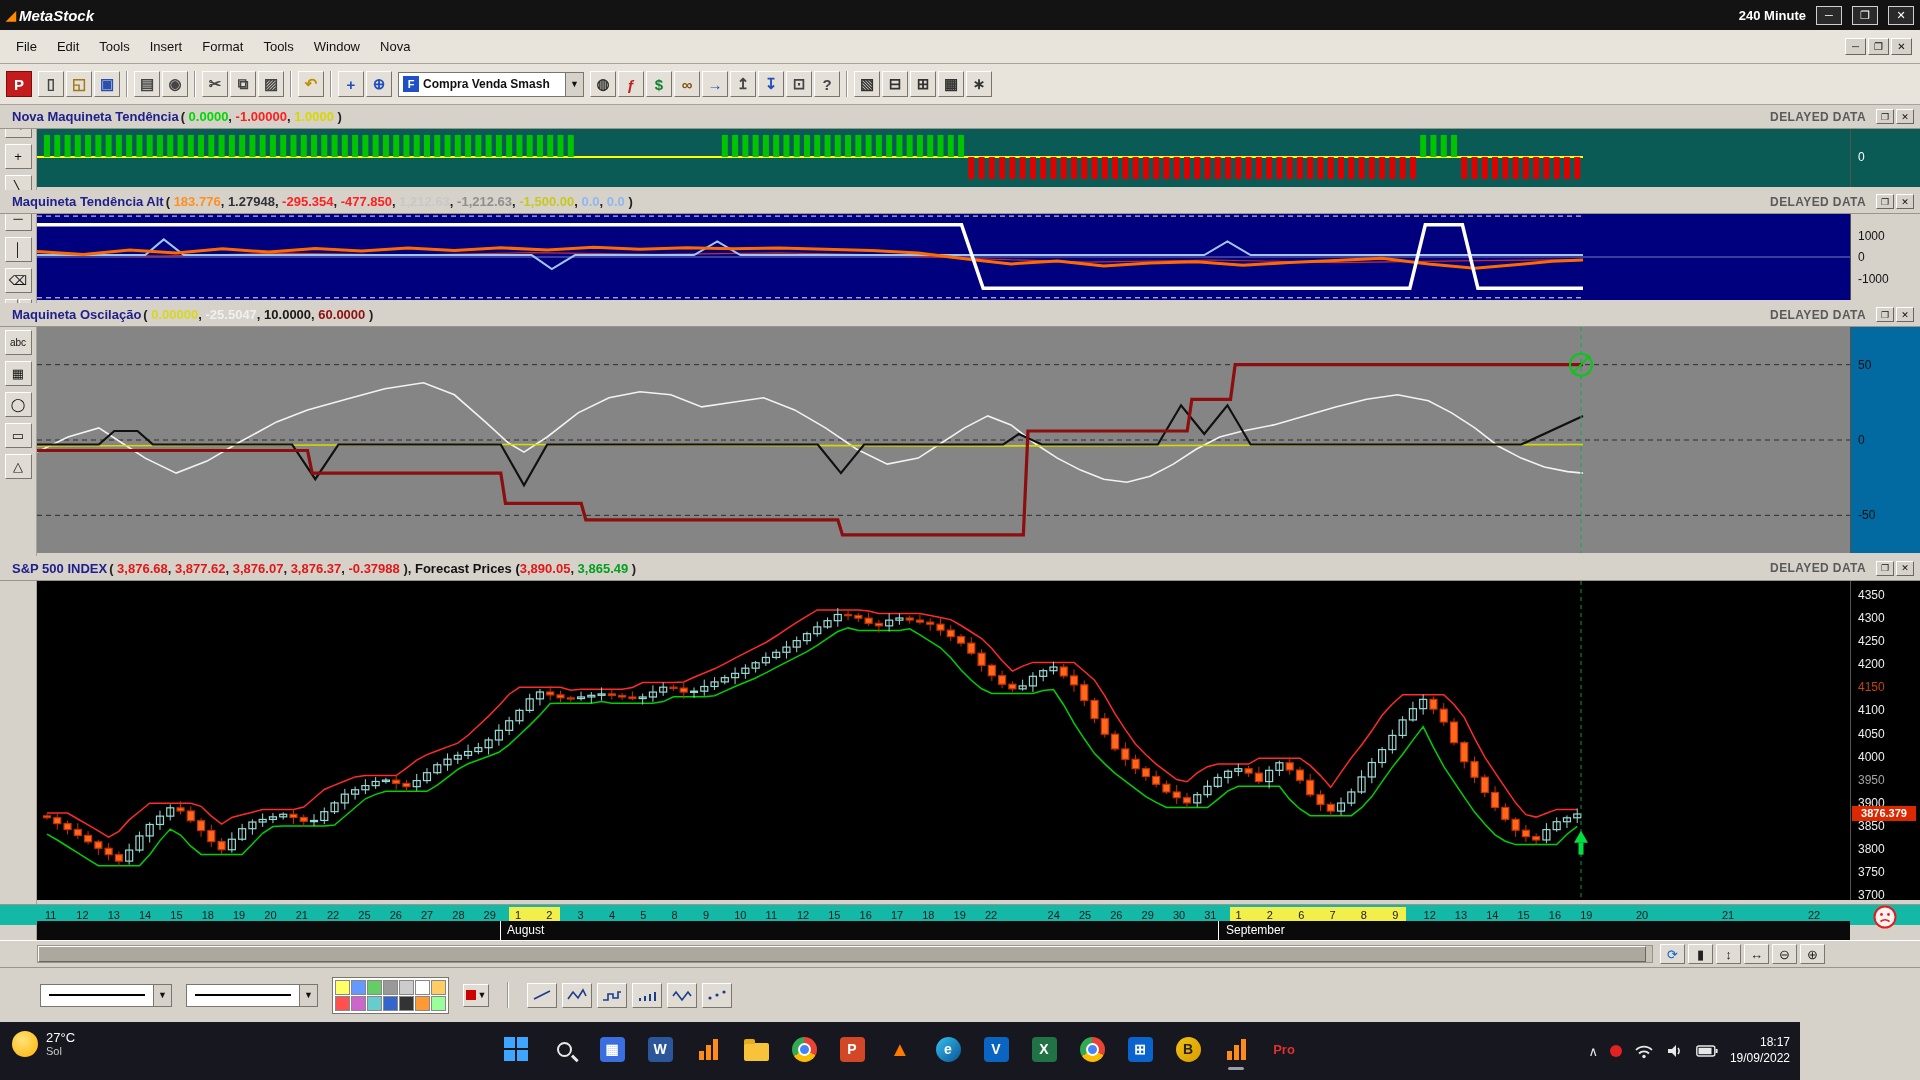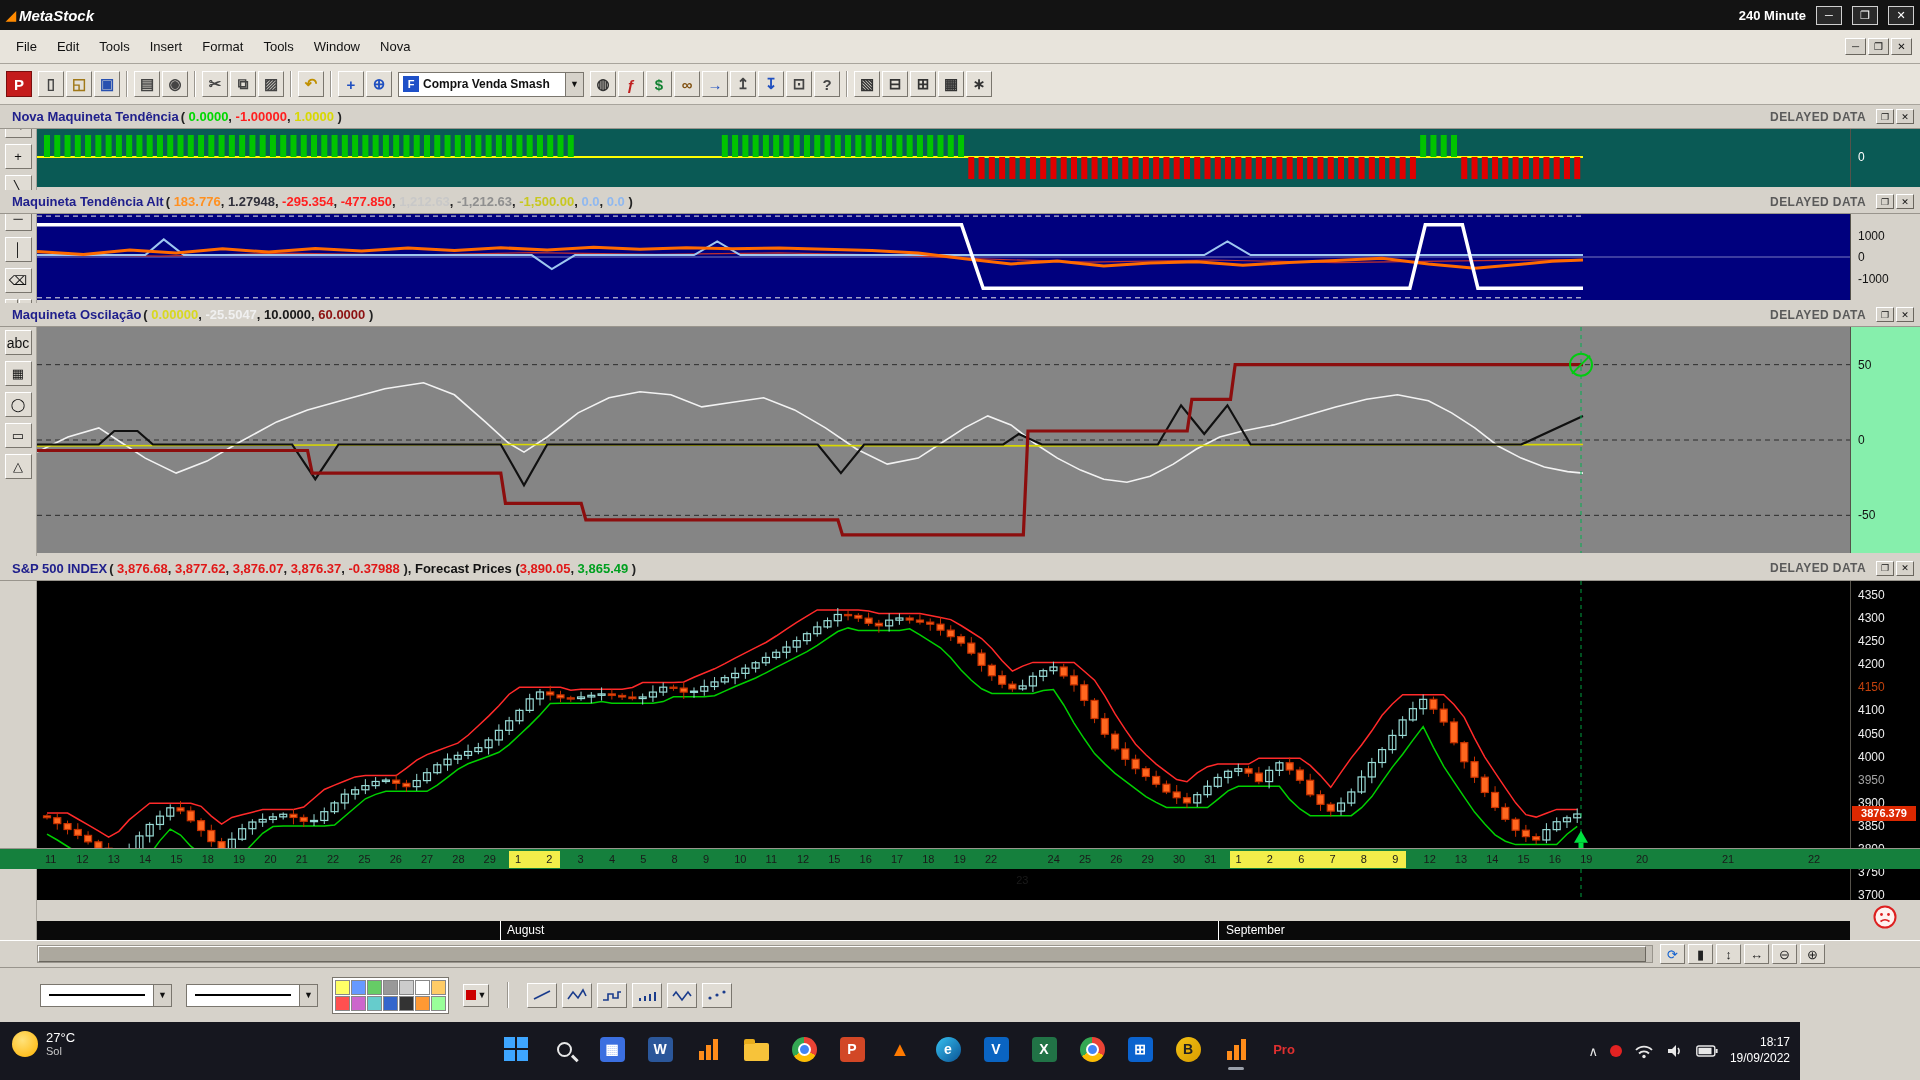--- a/index.html
+++ b/index.html
@@ -38,25 +38,25 @@
   .hdr-title{color:#20208c;font-weight:bold}
   .hdr-vals{margin-left:2px;font-weight:bold}
   .delayed{margin-left:auto;color:#5a5a5a;font-weight:bold;font-size:12px;letter-spacing:.4px}
   .hdr-btns{display:flex;gap:2px;margin:0 6px 0 10px}
   .hdr-btn{width:18px;height:15px;background:#d6d2ca;border:1px solid;border-color:#fff #6a665e #6a665e #fff;font-size:9px;display:flex;align-items:center;justify-content:center}
   .chart{left:37px;width:1813px;overflow:hidden}
   .scalecol{left:1850px;width:70px;font-size:12px;border-left:1px solid #55524a}
   .scl{position:absolute;left:7px;height:14px;line-height:14px}
   #hdr-p1{top:105px;height:24px}   #chart-p1{top:129px;height:58px;background:#0a5a55}   #scale-p1{top:129px;height:58px;background:#0a5a55;color:#fff}
   #hdr-p2{top:190px;height:24px}   #chart-p2{top:214px;height:86px;background:#00007e}   #scale-p2{top:214px;height:86px;background:#d6d2ca;color:#111}
-  #hdr-p3{top:303px;height:24px}   #chart-p3{top:327px;height:226px;background:#858585}  #scale-p3{top:327px;height:226px;background:#86efac;color:#111}
+  #hdr-p3{top:303px;height:24px}   #chart-p3{top:327px;height:226px;background:#858585}  #scale-p3{top:327px;height:226px;background:#0369a1;color:#111}
   #hdr-p4{top:556px;height:25px}   #chart-p4{top:581px;height:319px;background:#000}     #scale-p4{top:581px;height:319px;background:#000;color:#eee}
   #cur-price{position:absolute;left:1px;width:64px;height:15px;background:#dc2800;color:#fff;font-size:11px;font-weight:bold;text-align:center;line-height:15px}
   
-  #dates{left:0;top:848px;width:1920px;height:21px;background:#15803d;border-top:1px solid #99958d;font-size:11px}
+  #dates{left:0;top:904px;width:1920px;height:21px;background:#14b8a6;border-top:1px solid #99958d;font-size:11px}
   .datelbl{position:absolute;top:4px;color:#1a1a1a}
   .datehl{position:absolute;top:2px;height:17px;background:#f2ee4a}
   #months{left:37px;top:921px;width:1813px;height:19px;background:#0a0a0a;color:#fff;font-size:12px}
   .monthlbl{position:absolute;top:2px}
   .monthsep{position:absolute;top:0;width:1px;height:19px;background:#fff}
   
   #scrollrow{left:0;top:940px;width:1920px;height:27px;background:#d6d2ca;border-top:1px solid #fff}
   #sb-track{position:absolute;left:37px;top:4px;width:1616px;height:18px;background:#c6c2ba;border:1px solid #99958d}
   #sb-thumb{position:absolute;left:0;top:0;width:1608px;height:16px;background:#aca89e;border:1px solid;border-color:#fff #6a665e #6a665e #fff}
   #sb-btns{position:absolute;left:1660px;top:3px;display:flex;gap:3px}
@@ -182,21 +182,21 @@
     <span class="stool" style="font-size: 13px;">↖</span>
     <span class="stool" style="font-size: 13px;">+</span>
     <span class="stool" style="font-size: 13px;">╲</span>
     <span class="stool" style="font-size: 13px;">─</span>
     <span class="stool" style="font-size: 13px;">│</span>
     <span class="stool" style="font-size: 13px;">⌫</span>
     <div class="srow">
       <span class="stool half">◂</span>
       <span class="stool half">▸</span>
     </div>
-    <span class="stool" style="font-size: 14px;">abc</span>
+    <span class="stool" style="font-size: 10px;">abc</span>
     <span class="stool" style="font-size: 13px;">▦</span>
     <span class="stool" style="font-size: 13px;">◯</span>
     <span class="stool" style="font-size: 13px;">▭</span>
     <span class="stool" style="font-size: 13px;">△</span>
   </div>
 
 <div id="hdr-p1" class="abs hdr">
     <span class="hdr-title">Nova Maquineta Tendência</span>
     <span class="hdr-vals"><span style="color: rgb(34, 34, 34); font-weight: bold;"> ( </span><span style="color: rgb(0, 216, 0); font-weight: bold;">0.0000</span><span style="color: rgb(34, 34, 34); font-weight: bold;">, </span><span style="color: rgb(255, 30, 30); font-weight: bold;">-1.00000</span><span style="color: rgb(34, 34, 34); font-weight: bold;">, </span><span style="color: rgb(216, 216, 0); font-weight: bold;">1.0000</span><span style="color: rgb(34, 34, 34); font-weight: bold;"> )</span></span>
     <span class="delayed">DELAYED DATA</span>

